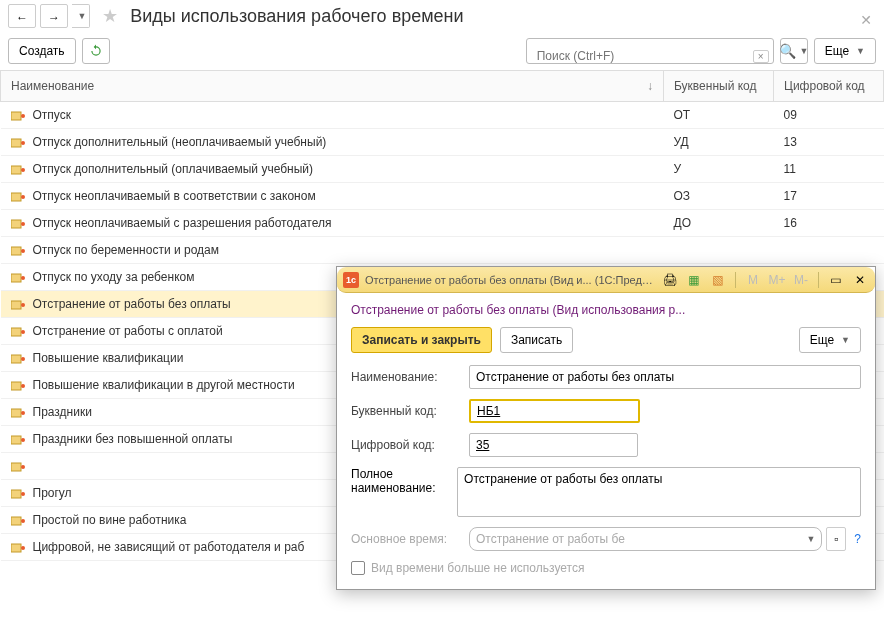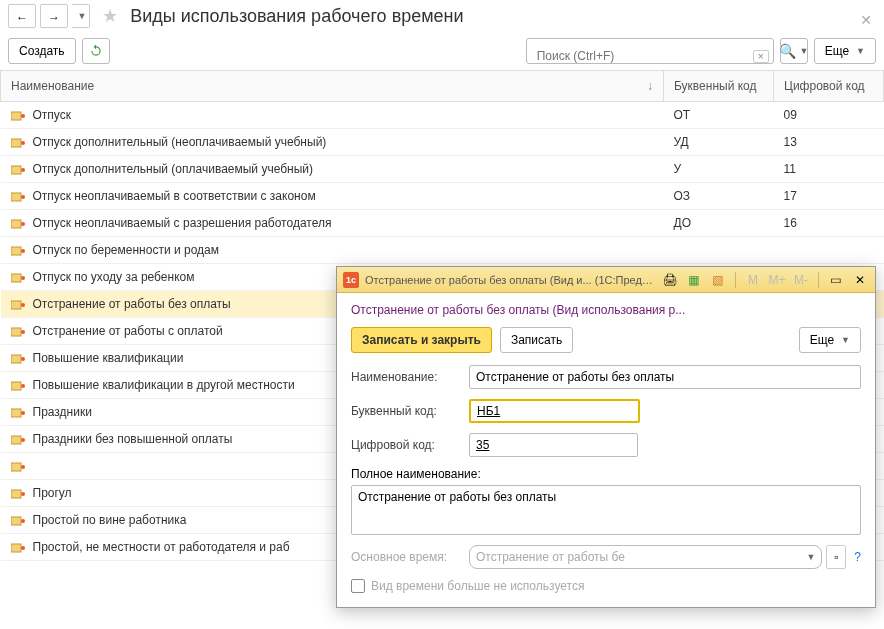--- a/index.html
+++ b/index.html
@@ -26,21 +26,21 @@
 .table th { text-align: left; font-weight: normal; padding: 8px 10px; border: 1px solid #ddd; background: #fafafa; color: #555; }
 .table th:first-child { width: auto; }
 .table th.sort { position: relative; }
 .sort-arrow { position: absolute; right: 10px; color: #888; }
 .table td { padding: 6px 10px; border-bottom: 1px solid #f0f0f0; color: #333; }
 .table tr.selected td { background: #fff3cc; }
 .row-icon { display: inline-block; width: 16px; margin-right: 6px; }
 .row-icon svg { vertical-align: middle; }
 
 .dialog { position: absolute; left: 336px; top: 266px; width: 540px; background: #fff; border: 1px solid #999; box-shadow: 0 4px 16px rgba(0,0,0,0.25); z-index: 10; }
-.dialog-titlebar { height: 26px; background: linear-gradient(#fbe8a6, #f5d97a); display: flex; align-items: center; padding: 0 6px; gap: 6px; border-bottom: 1px solid #d4b650; }
+.dialog-titlebar { height: 26px; background: linear-gradient(#fbe8a6, #f5d97a); display: flex; align-items: center; padding: 0 6px; gap: 6px; border-bottom: 1px solid #d4b650; border-radius: 9px; }
 .dialog-titlebar .t-icon { width: 16px; height: 16px; background: #e85c2d; border-radius: 2px; display: flex; align-items: center; justify-content: center; font-size: 9px; color: #fff; font-weight: bold; }
 .dialog-title-text { flex: 1; color: #555; white-space: nowrap; overflow: hidden; text-overflow: ellipsis; font-size: 11px; }
 .tb-icon { width: 18px; height: 18px; display: flex; align-items: center; justify-content: center; cursor: pointer; font-size: 12px; }
 .tb-icon.muted { color: #bbb; }
 .tb-sep { width: 1px; height: 16px; background: #c9b86a; margin: 0 2px; }
 
 .dialog-body { padding: 10px 14px 14px; }
 .dialog-heading { font-size: 12px; color: #701a75; margin-bottom: 10px; white-space: nowrap; overflow: hidden; text-overflow: ellipsis; }
 .dialog-toolbar { display: flex; align-items: center; gap: 8px; margin-bottom: 12px; }
 .btn-primary { background: #ffe066; border: 1px solid #d4a600; font-weight: bold; color: #333; }
@@ -234,21 +234,21 @@
               <rect x="0" y="2" width="10" height="8" fill="#f3d27a" stroke="#c49a2a"></rect>
               <circle cx="12" cy="6" r="2" fill="#e85c2d"></circle>
             </svg></span><span>Простой по вине работника</span></td>
         <td></td>
         <td></td>
       </tr>
       <tr>
         <td><span class="row-icon"><svg width="14" height="12">
               <rect x="0" y="2" width="10" height="8" fill="#f3d27a" stroke="#c49a2a"></rect>
               <circle cx="12" cy="6" r="2" fill="#e85c2d"></circle>
-            </svg></span><span>Простой, не местности от работодателя и раб</span></td>
+            </svg></span><span>Цифровой, не зависящий от работодателя и раб</span></td>
         <td></td>
         <td></td>
       </tr>
     </tbody>
 </table>
 
 <div class="dialog">
   <div class="dialog-titlebar">
     <span class="t-icon">1c</span>
     <span class="dialog-title-text">Отстранение от работы без оплаты (Вид и...  (1С:Предприятие)</span>
@@ -280,21 +280,21 @@
       <input class="form-input" value="Отстранение от работы без оплаты" style="">
     </div>
     <div class="form-row">
       <span class="form-label">Буквенный код:</span>
       <input class="form-input short highlight" value="НБ1" style="">
     </div>
     <div class="form-row">
       <span class="form-label">Цифровой код:</span>
       <input class="form-input short" value="35" style="">
     </div>
-    <div class="form-row" style="flex-direction:column; align-items:stretch; gap:4px;">
+    <div class="form-row" style="flex-direction:row; align-items:stretch; gap:4px;">
       <span>Полное наименование:</span>
       <textarea class="form-textarea" style="">Отстранение от работы без оплаты</textarea>
     </div>
     <div class="form-row">
       <span class="form-label muted">Основное время:</span>
       <div class="select-wrap">
         <div class="select-input">
           <span>Отстранение от работы бе</span>
             <span class="dropdown-arrow">▼</span>
         </div>

